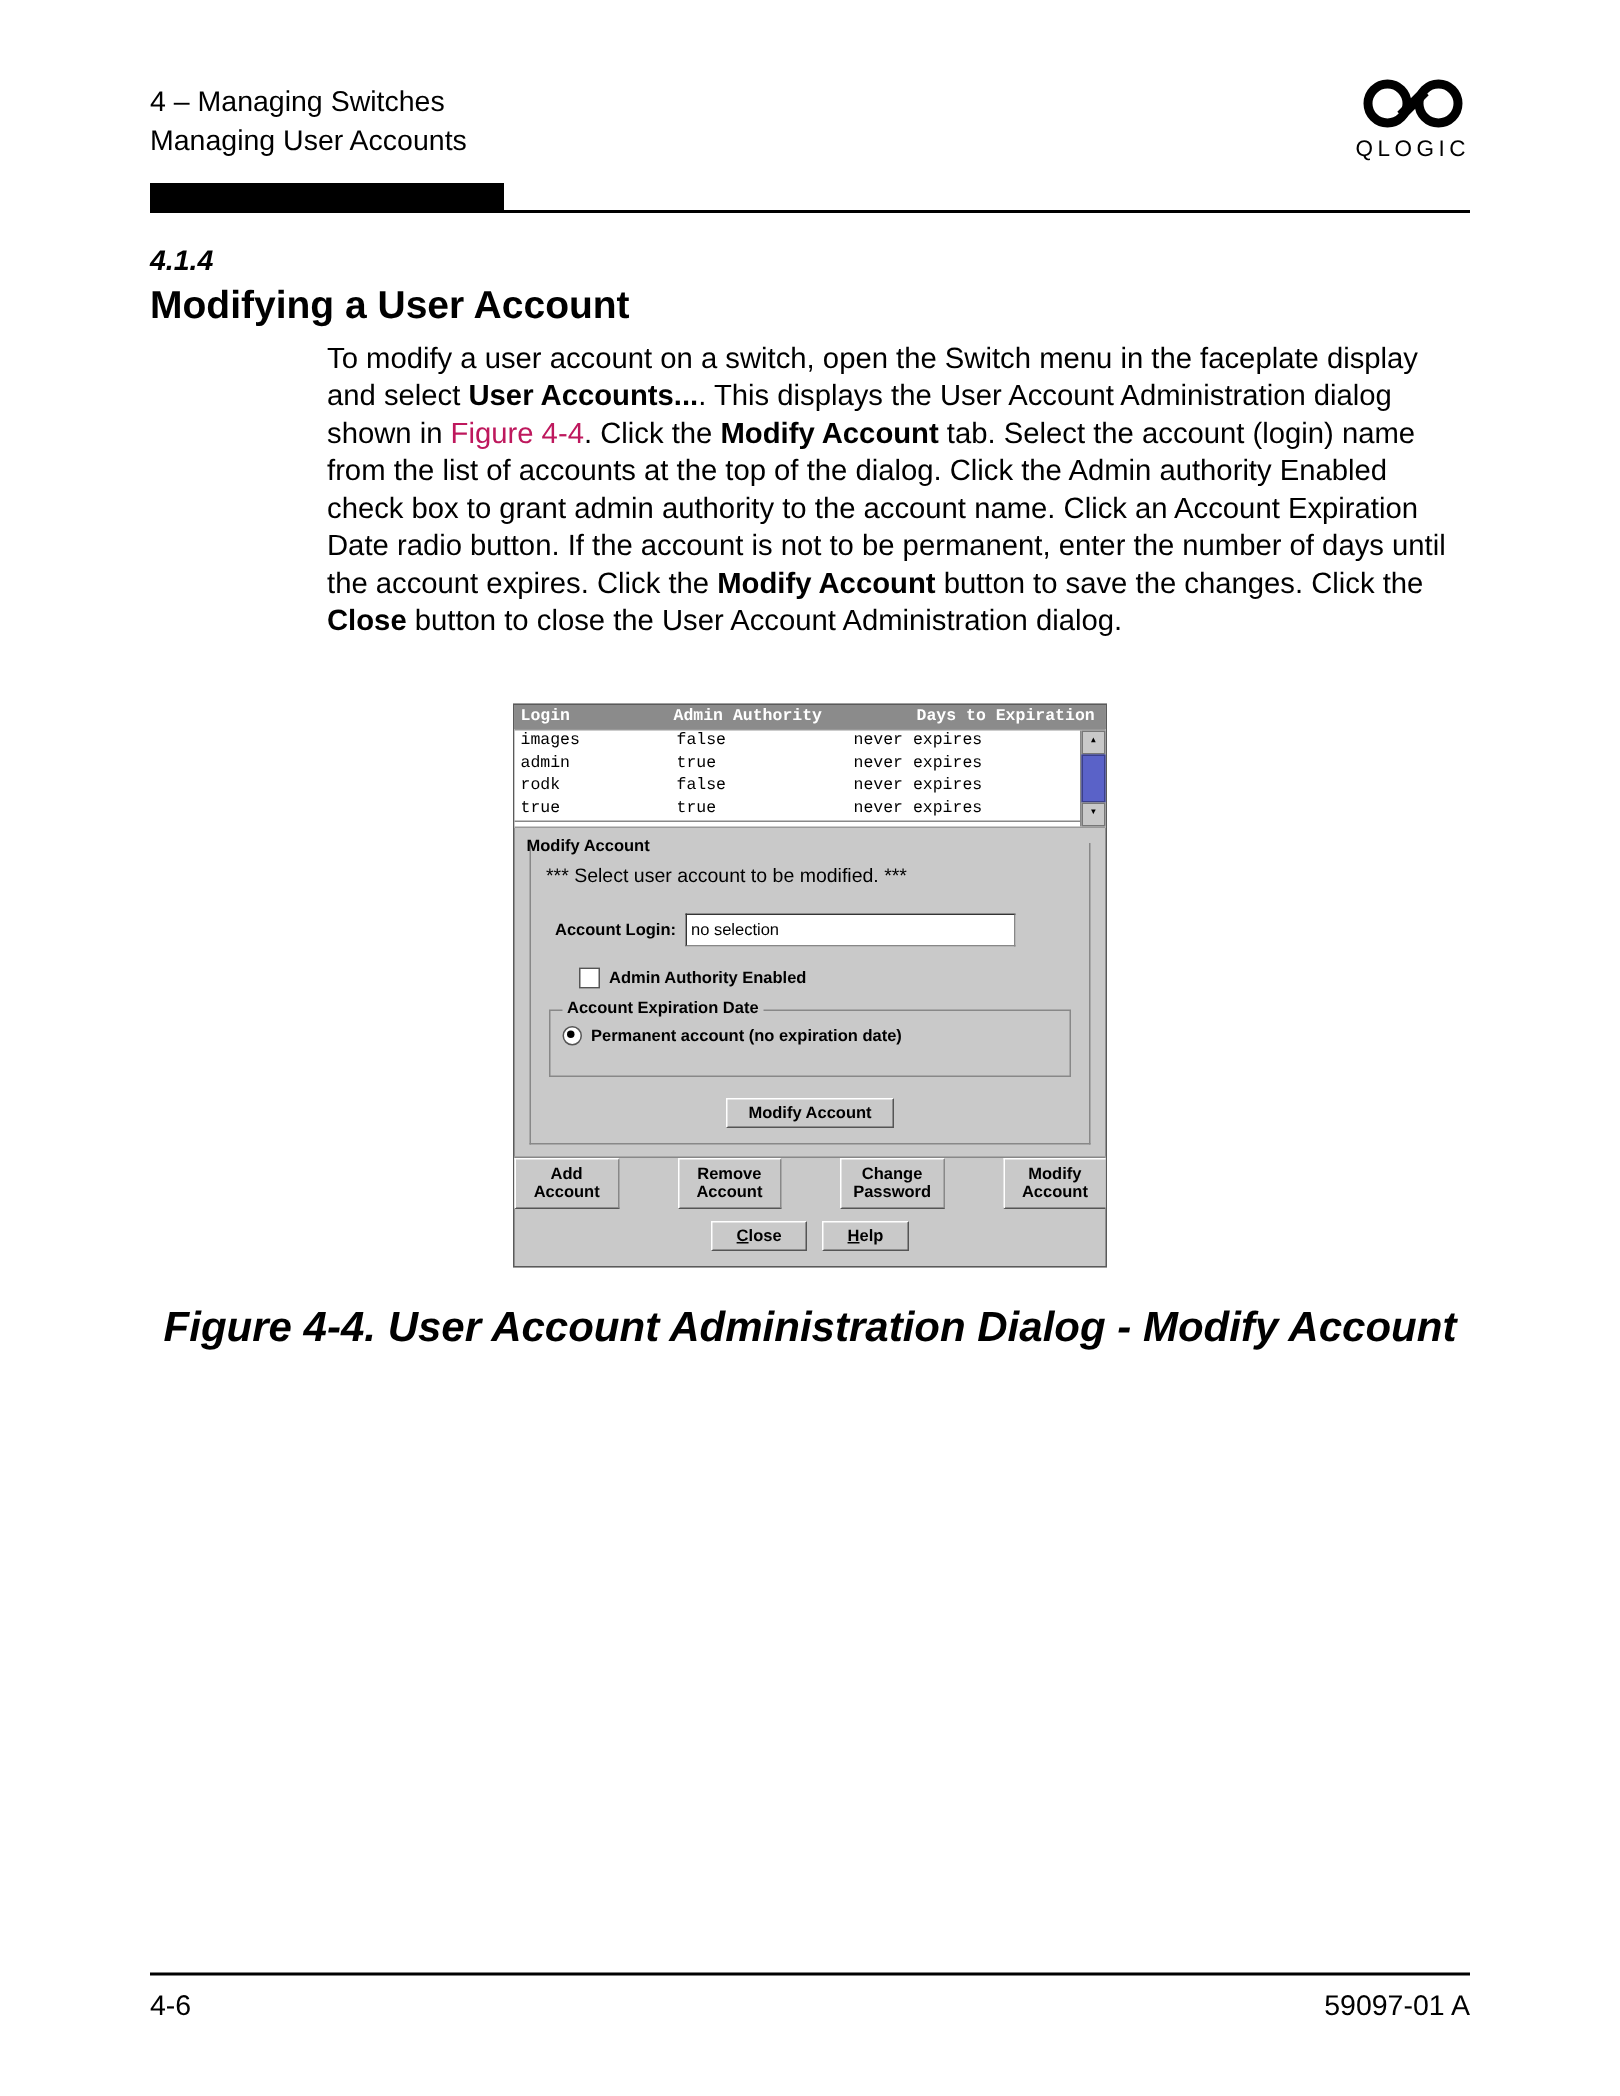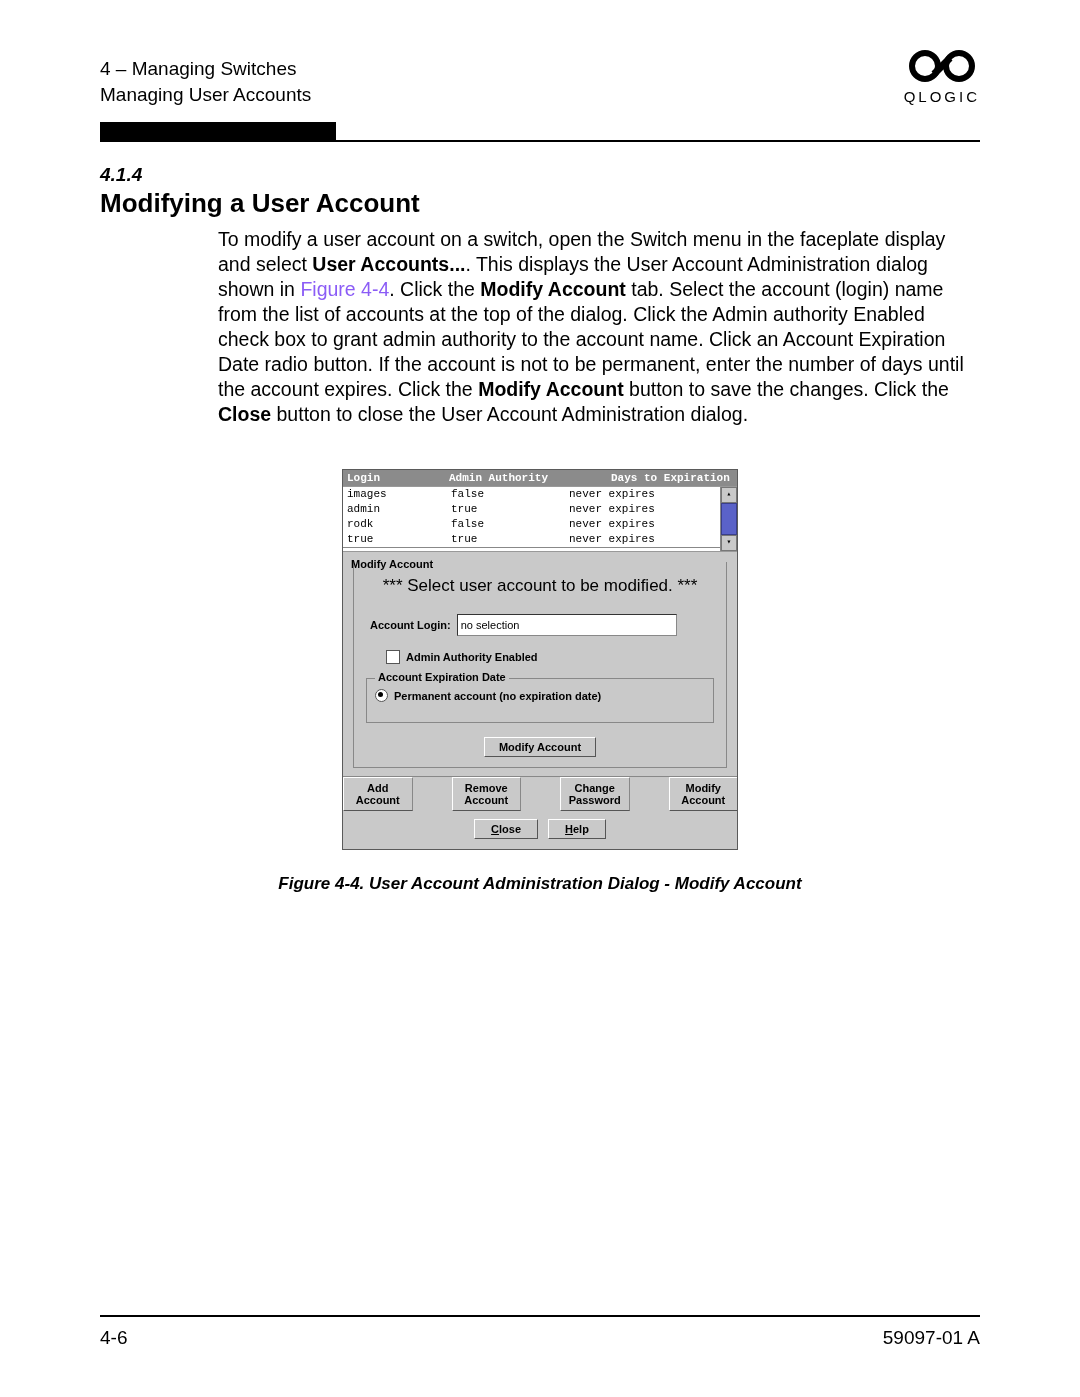--- a/index.html
+++ b/index.html
@@ -13,21 +13,21 @@
   .page {
     position: relative;
     width: 1080px;
     height: 1397px;
     box-sizing: border-box;
     padding: 56px 100px 0 100px;
   }
   .header-row {
     display: flex;
     justify-content: space-between;
-    align-items: flex-start;
+    align-items: flex-end;
   }
   .crumbs {
     font-size: 19px;
     line-height: 26px;
   }
   .logo {
     text-align: center;
     margin-top: -10px;
   }
   .logo svg { display:block; margin: 0 auto 2px auto; }
@@ -59,21 +59,21 @@
     margin-top: 2px;
   }
   .body-text {
     margin-left: 118px;
     margin-right: 4px;
     font-size: 19.5px;
     line-height: 25px;
     margin-top: 8px;
   }
   .body-text .b { font-weight: bold; }
-  .fig-link { color: #8b5cf6; }
+  .fig-link { color: #be185d; }
   .figure-wrap {
     text-align: center;
     margin-top: 42px;
   }
   .dialog {
     display: inline-block;
     width: 394px;
     text-align: left;
     border: 1px solid #5a5a5a;
     background: #c9c9c9;
@@ -162,22 +162,21 @@
     margin-bottom: 2px;
     margin-left: -2px;
   }
   .modify-box {
     border: 1px solid #888;
     border-top: none;
     margin-top: -10px;
     padding: 14px 10px 10px 10px;
   }
   .center-note {
-    text-align: center;
-    font-size: 17px;
+    font-size: 13px;
     margin-bottom: 18px;
   }
   .field-row {
     display: flex;
     align-items: center;
     gap: 6px;
     font-weight: bold;
     font-size: 11px;
     margin-bottom: 14px;
     margin-left: 6px;
@@ -285,21 +284,21 @@
     justify-content:center;
     gap:10px;
   }
   .bottom-btns .dlg-btn{
     padding:3px 16px;
   }
   .und { text-decoration: underline; }
   .figure-caption {
     font-style: italic;
     font-weight: bold;
-    font-size: 17px;
+    font-size: 28px;
     text-align: center;
     margin-top: 24px;
   }
   .footer {
     position:absolute;
     left:100px; right:100px;
     bottom: 48px;
   }
   .footer-rule {
     border:0;

